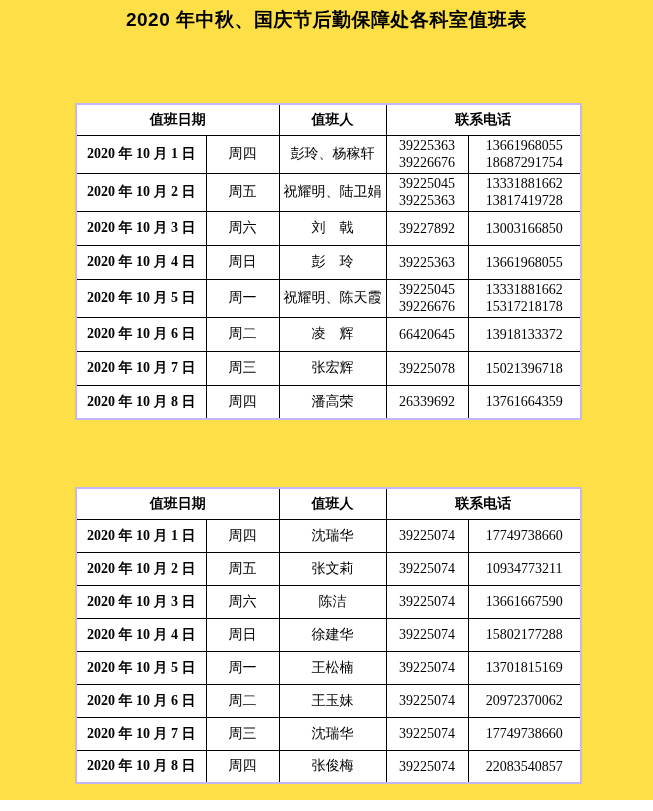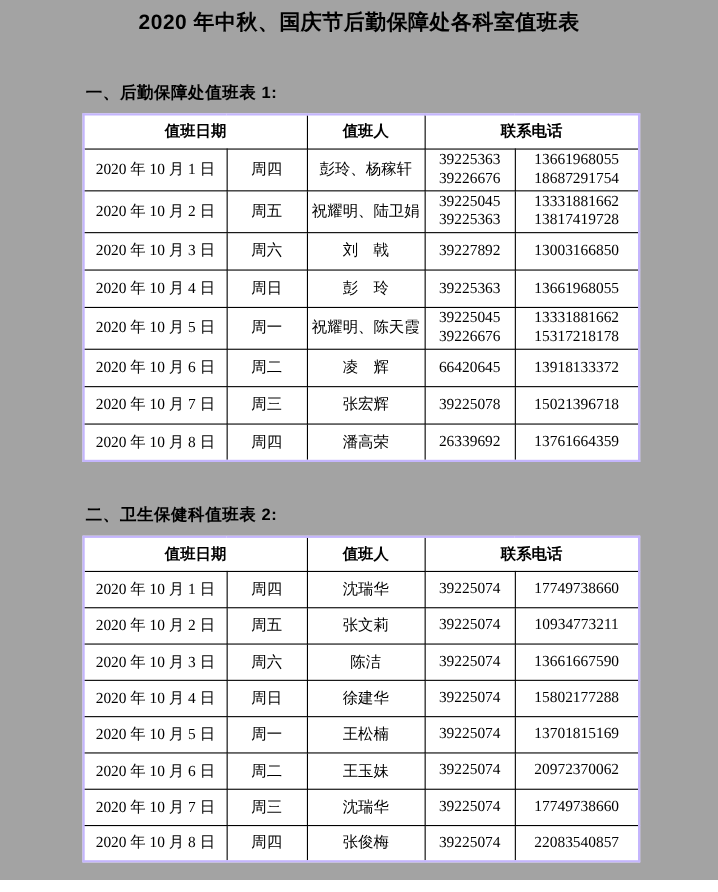--- a/index.html
+++ b/index.html
@@ -1,21 +1,21 @@
 <!DOCTYPE html>
 <html><head>
 <meta charset="utf-8">
 <style>
   * { box-sizing: border-box; }
   html, body { margin: 0; padding: 0; background: #ffffff; }
   .page {
     position: relative;
     width: 653px;
     height: 800px;
-    background: #a3a3a3;
+    background: #fde047;
     color: #000000;
     font-family: "Liberation Serif", "DejaVu Serif", serif;
     overflow: hidden;
   }
   .doc-title {
     position: absolute;
     top: 7px;
     left: 0;
     width: 100%;
     text-align: center;
@@ -58,35 +58,34 @@
     text-align: center;
     vertical-align: middle;
   }
   table.duty th {
     font-family: "Liberation Sans", "DejaVu Sans", sans-serif;
     font-size: 14px;
     font-weight: bold;
     height: 31px;
   }
   table.duty td { font-size: 14px; }
-  td.date-cell { font-size: 13px; }
+  td.date-cell { font-size: 13px; font-weight: bold; }
   td.phone-cell { white-space: pre-line; line-height: 17px; margin-left: 44px; }
 
   #table1 tr.single td { height: 34px; }
   #table1 tr.double td { height: 38px; }
   #table2 tr.single td { height: 33px; }
 </style>
 </head>
 <body>
 
 <div class="page">
 
   <div class="doc-title">2020 年中秋、国庆节后勤保障处各科室值班表</div>
 
-  <div class="section-heading" id="section1-heading">一、后勤保障处值班表 1:</div>
 
   <table class="duty" id="table1">
     <colgroup>
         <col class="c-date">
         <col class="c-day">
         <col class="c-person">
         <col class="c-office">
         <col class="c-mobile">
       </colgroup>
     <thead>
@@ -155,21 +154,20 @@
       <tr class="single">
         <td class="date-cell">2020 年 10 月 8 日</td>
         <td class="day-cell">周四</td>
         <td class="person-cell">潘高荣</td>
         <td class="phone-cell">26339692</td>
         <td class="phone-cell">13761664359</td>
       </tr>
     </tbody>
   </table>
 
-  <div class="section-heading" id="section2-heading">二、卫生保健科值班表 2:</div>
 
   <table class="duty" id="table2">
     <colgroup>
         <col class="c-date">
         <col class="c-day">
         <col class="c-person">
         <col class="c-office">
         <col class="c-mobile">
       </colgroup>
     <thead>

